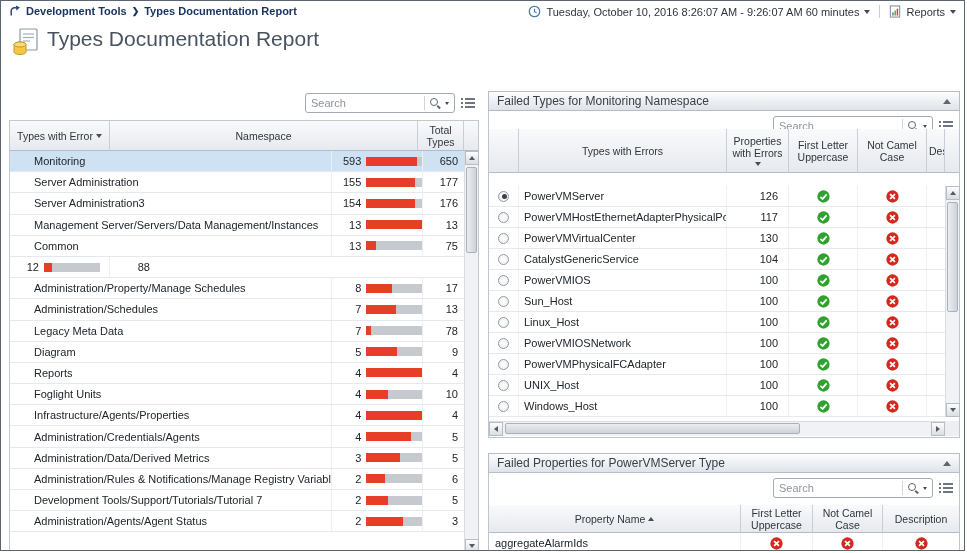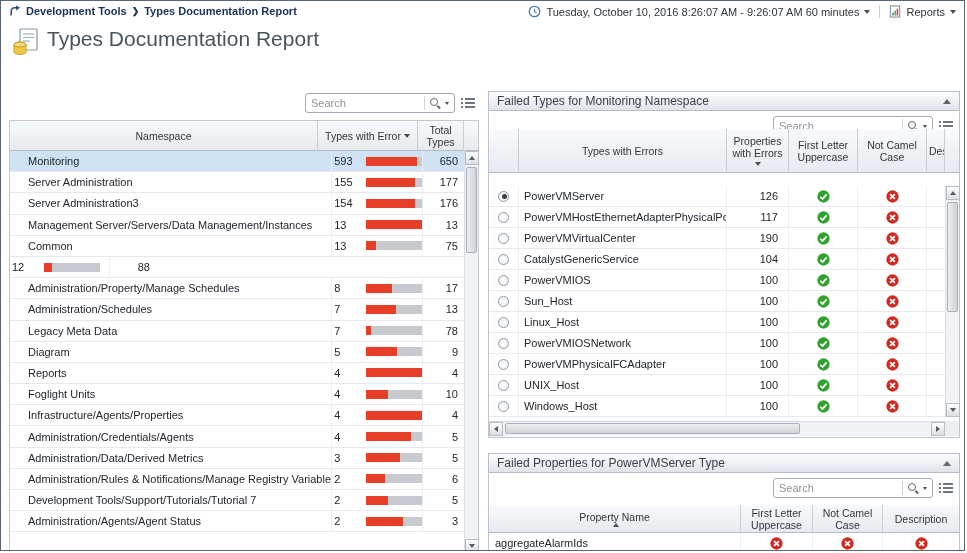--- a/index.html
+++ b/index.html
@@ -43,23 +43,23 @@
   
   .lh{border-right:1px solid #c8ced6;border-bottom:1px solid #b5bcc6;background:linear-gradient(#f9fafc,#e6e9ee);display:flex;flex-direction:column;align-items:center;justify-content:center;font-size:10.5px;color:#30363d;text-align:center;line-height:12px;cursor:pointer;overflow:hidden}
   .lh:last-child{border-right:none;cursor:default}
   .hrow{position:absolute;display:flex}
 
   
   .lframe{position:absolute;left:8px;top:119px;width:470px;height:432px;border:1px solid #c3c9d1;background:#fff}
   .lrow{display:flex;height:21.2px;border-bottom:1px solid #e5e8ec;background:#fff;align-items:center;cursor:pointer}
   .lrow.selected{background:#cfe2f4}
   .lc{height:100%;display:flex;align-items:center;font-size:11px;color:#20262c}
-  .lc-ns{width:368px;padding-left:18px;white-space:nowrap;overflow:hidden;border-right:1px solid #edf0f3}
+  .lc-ns{width:368px;padding-left:24px;white-space:nowrap;overflow:hidden;border-right:1px solid #edf0f3}
   .lc-err{width:100px;border-right:1px solid #edf0f3;padding-left:2px}
-  .err-num{width:32px;text-align:left;padding-right:5px}
+  .err-num{width:32px;text-align:right;padding-right:5px}
   .bar-track{width:56px;height:9px;background:#c6c9cd;position:relative;display:inline-block}
   .bar-fill{position:absolute;left:0;top:0;height:9px;background:#e73e27}
   .lc-tot{width:46px;justify-content:flex-end;padding-right:6px}
 
   
   .vsb,.hsb{position:absolute;background:#f1f2f5}
   .vsb{border-left:1px solid #d9dce1}
   .hsb{border-top:1px solid #d9dce1}
   .sbtn{position:absolute;width:14px;height:14px;background:linear-gradient(#fdfdfe,#dadde2);border:1px solid #b7bdc5;display:flex;align-items:center;justify-content:center;cursor:pointer}
   .sthumb{position:absolute;background:linear-gradient(90deg,#ecedf0,#ced3d9);border:1px solid #a9b0b9;border-radius:2px;cursor:pointer}
@@ -154,26 +154,26 @@
             <rect x="4" y="5" width="10" height="2"></rect>
             <rect x="0" y="9" width="2" height="2"></rect>
             <rect x="4" y="9" width="10" height="2"></rect>
           </g>
         </svg>
     </span>
   </div>
 
   <div class="lframe">
     <div class="hrow" style="left:0;top:0;width:468px;height:30px">
-      <div class="lh" style="width:308px">
-          <span>Namespace</span>
-        </div>
       <div class="lh" style="width:100px;flex-direction:row">
           <span>Types with Error</span>
           <span class="tri-down srt"></span>
+        </div>
+      <div class="lh" style="width:308px">
+          <span>Namespace</span>
         </div>
       <div class="lh" style="width:46px">
           <span>Total Types</span>
         </div>
       <div class="lh" style="width:14px"></div>
     </div>
     <div id="left-rows" style="position:absolute;left:0;top:30px;width:454px">
         <div class="lrow selected">
           <div class="lc lc-ns">Monitoring</div>
           <div class="lc lc-err">
@@ -457,21 +457,21 @@
               </svg>
             </span>
           </div>
           <div class="fc fc-desc"></div>
         </div>
         <div class="frow">
           <div class="fc fc-radio">
             <span class="radio"></span>
           </div>
           <div class="fc fc-name">PowerVMVirtualCenter</div>
-          <div class="fc fc-num">190</div>
+          <div class="fc fc-num">130</div>
           <div class="fc fc-flu">
             <span class="status-icon">
               <svg width="13" height="13" viewBox="0 0 14 14">
                 <circle cx="7" cy="7" r="6.6" fill="#2fa12d"></circle>
                 <path d="M3.6 7.4 L6 9.6 L10.4 4.7" stroke="#fff" stroke-width="1.9" fill="none"></path>
               </svg>
             </span>
           </div>
           <div class="fc fc-ncc">
             <span class="status-icon">
@@ -716,21 +716,21 @@
               <rect x="4" y="1" width="10" height="2"></rect>
               <rect x="0" y="5" width="2" height="2"></rect>
               <rect x="4" y="5" width="10" height="2"></rect>
               <rect x="0" y="9" width="2" height="2"></rect>
               <rect x="4" y="9" width="10" height="2"></rect>
             </g>
           </svg>
       </span>
     </div>
     <div class="hrow" style="left:0;top:32px;width:470px;height:28px">
-      <div class="lh" style="width:252px;flex-direction:column">
+      <div class="lh" style="width:252px;flex-direction:row">
           <span>Property Name</span>
           <span class="tri-up srt"></span>
         </div>
       <div class="lh" style="width:72px">
           <span>First Letter Uppercase</span>
         </div>
       <div class="lh" style="width:70px">
           <span>Not Camel Case</span>
         </div>
       <div class="lh" style="width:76px">

